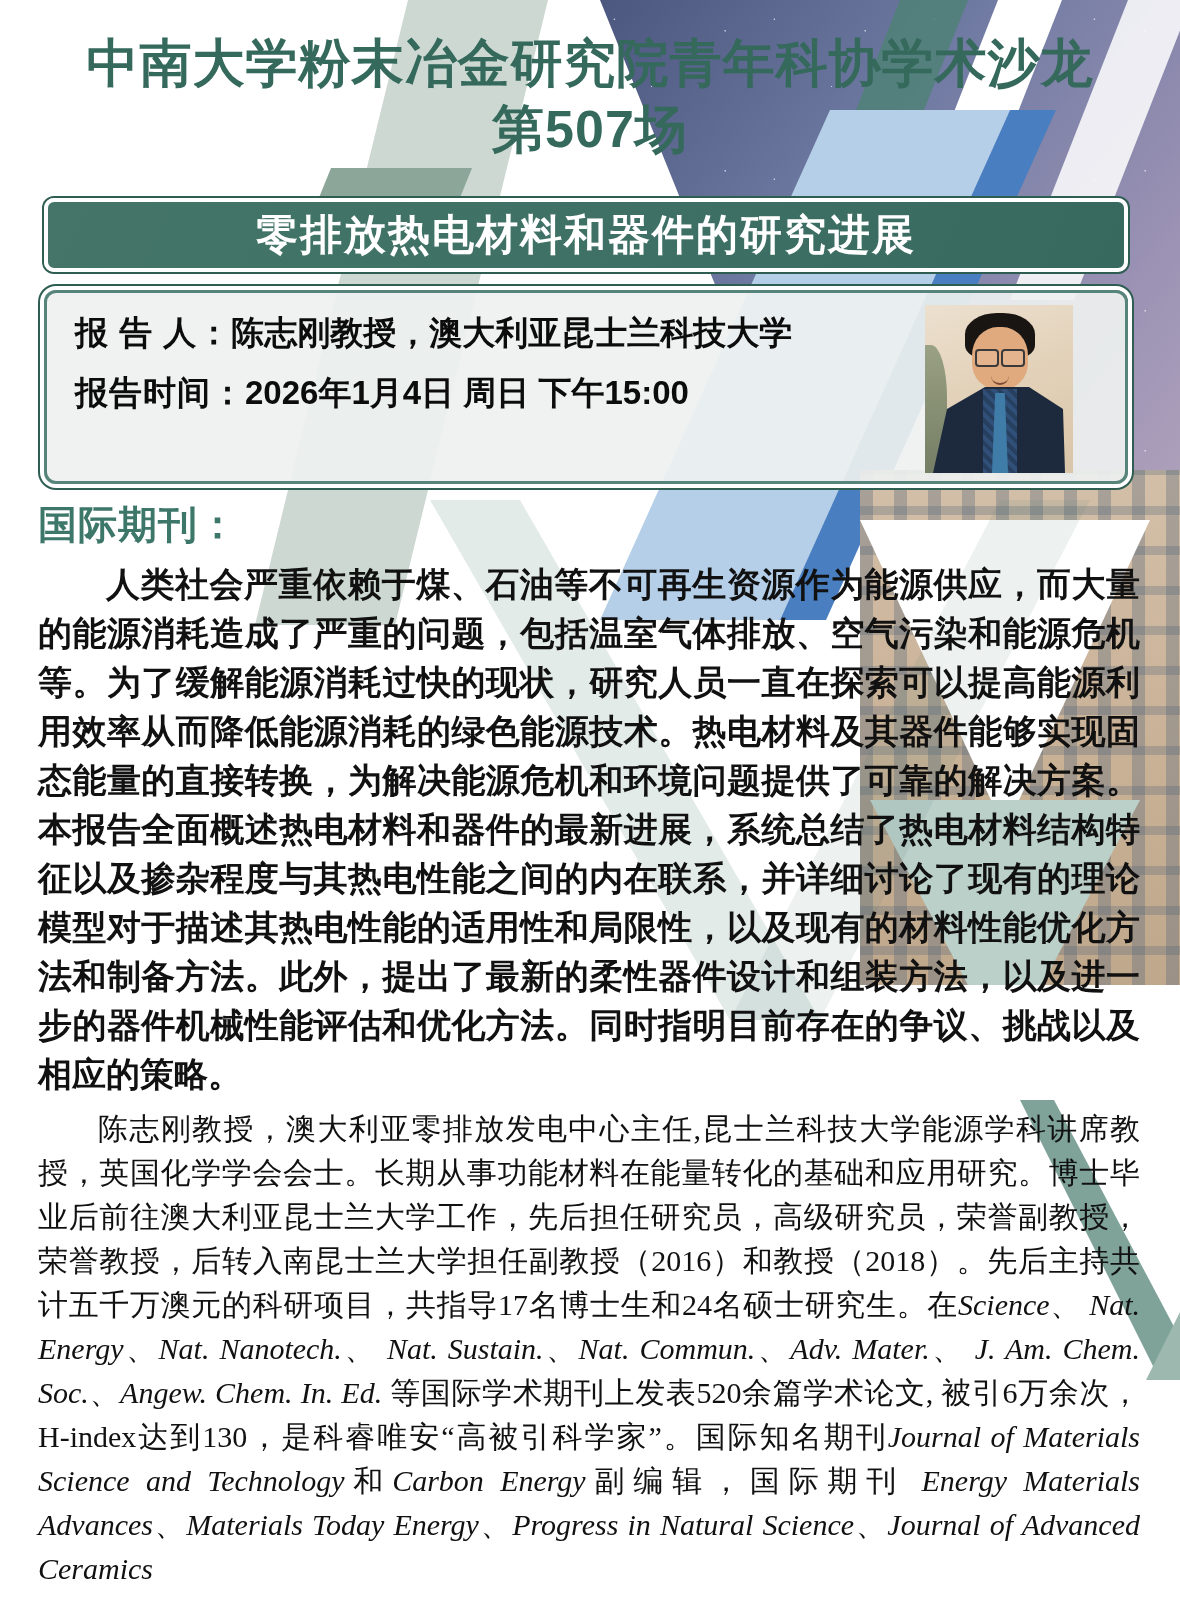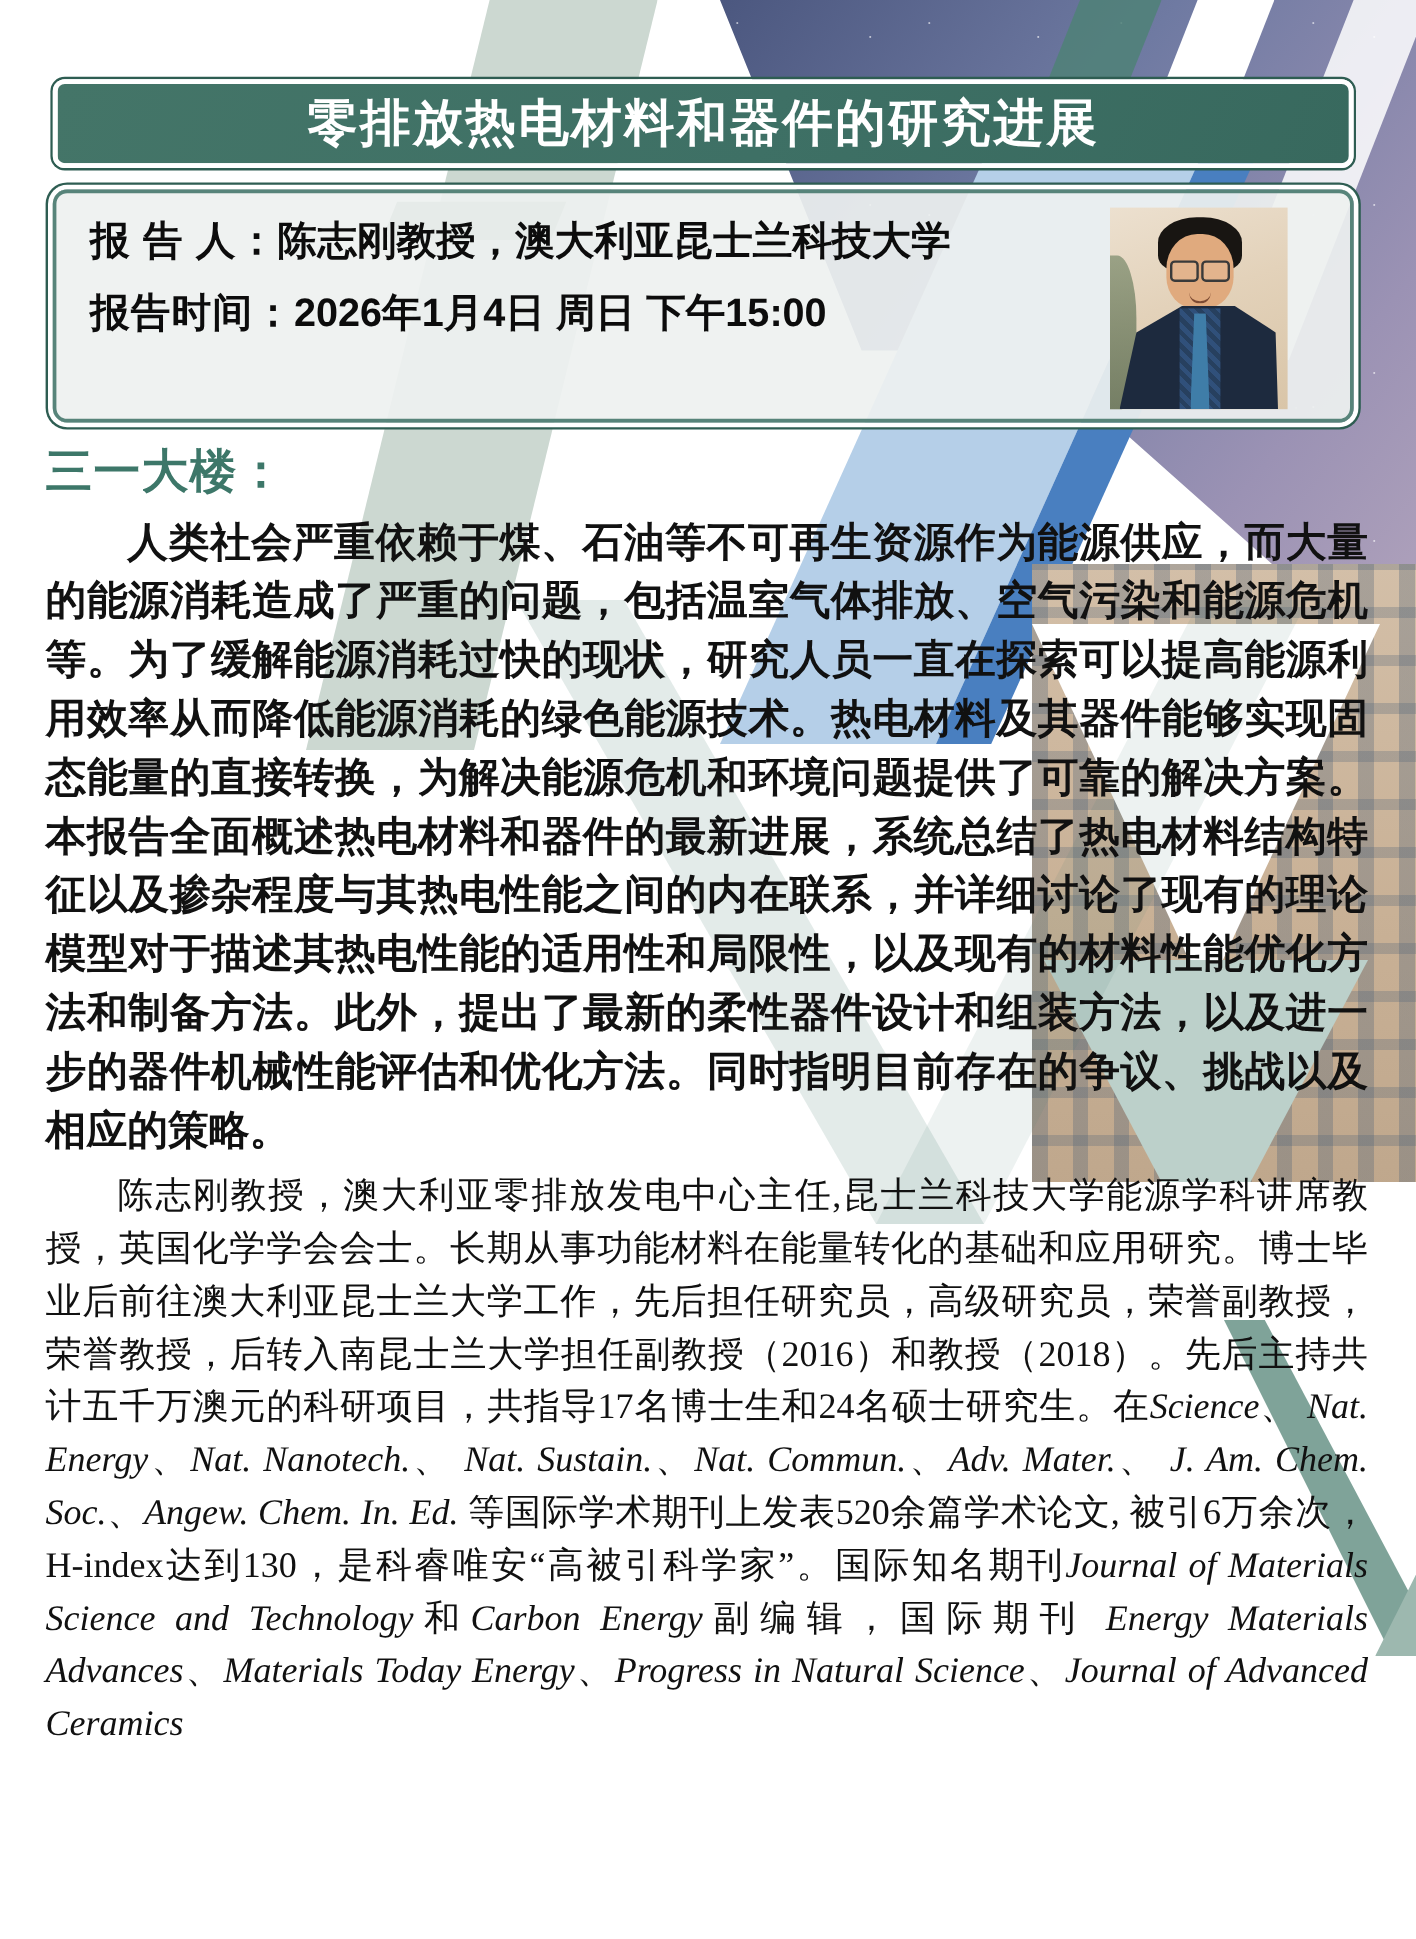--- a/index.html
+++ b/index.html
@@ -168,20 +168,22 @@
   <div class="bg bg-building-v-teal"></div>
   <div class="bg bg-building-cover"></div>
   <div class="bg bg-watermark-v-left"></div>
   <div class="bg bg-watermark-v-right"></div>
   <div class="bg bg-v-outline-a"></div>
   <div class="bg bg-v-outline-b"></div>
 
   <div class="content">
 
     <div class="title">
+      <div>中南大学粉末冶金研究院青年科协学术沙龙</div>
+      <div>第507场</div>
     </div>
 
     <div class="banner">
       <span class="banner-text">零排放热电材料和器件的研究进展</span>
     </div>
 
     <div class="info-box">
       <div class="info-row">
         <span class="info-label">报 告 人：</span><span class="info-value">陈志刚教授，澳大利亚昆士兰科技大学</span>
       </div>
@@ -193,19 +195,19 @@
         <div class="hair"></div>
         <div class="face"></div>
         <div class="glasses"></div>
         <div class="smile"></div>
         <div class="suit"></div>
         <div class="shirt"></div>
         <div class="tie"></div>
       </div>
     </div>
 
-    <div class="section-heading">三一大楼：</div>
+    <div class="section-heading">国际期刊：</div>
     <div class="para abstract">人类社会严重依赖于煤、石油等不可再生资源作为能源供应，而大量的能源消耗造成了严重的问题，包括温室气体排放、空气污染和能源危机等。为了缓解能源消耗过快的现状，研究人员一直在探索可以提高能源利用效率从而降低能源消耗的绿色能源技术。热电材料及其器件能够实现固态能量的直接转换，为解决能源危机和环境问题提供了可靠的解决方案。本报告全面概述热电材料和器件的最新进展，系统总结了热电材料结构特征以及掺杂程度与其热电性能之间的内在联系，并详细讨论了现有的理论模型对于描述其热电性能的适用性和局限性，以及现有的材料性能优化方法和制备方法。此外，提出了最新的柔性器件设计和组装方法，以及进一步的器件机械性能评估和优化方法。同时指明目前存在的争议、挑战以及相应的策略。</div>
 
     <div class="para bio"><span class="seg-cn">陈志刚教授，澳大利亚零排放发电中心主任,昆士兰科技大学能源学科讲席教授，英国化学学会会士。长期从事功能材料在能量转化的基础和应用研究。博士毕业后前往澳大利亚昆士兰大学工作，先后担任研究员，高级研究员，荣誉副教授，荣誉教授，后转入南昆士兰大学担任副教授（2016）和教授（2018）。先后主持共计五千万澳元的科研项目，共指导17名博士生和24名硕士研究生。在</span><span class="seg-it">Science</span><span class="seg-cn">、 </span><span class="seg-it">Nat. Energy</span><span class="seg-cn">、</span><span class="seg-it">Nat. Nanotech.</span><span class="seg-cn">、 </span><span class="seg-it">Nat. Sustain.</span><span class="seg-cn">、</span><span class="seg-it">Nat. Commun.</span><span class="seg-cn">、</span><span class="seg-it">Adv. Mater.</span><span class="seg-cn">、 </span><span class="seg-it">J. Am. Chem. Soc.</span><span class="seg-cn">、</span><span class="seg-it">Angew. Chem. In. Ed.</span><span class="seg-cn"> 等国际学术期刊上发表520余篇学术论文, 被引6万余次，H-index达到130，是科睿唯安“高被引科学家”。国际知名期刊</span><span class="seg-it">Journal of Materials Science and Technology</span><span class="seg-cn">和</span><span class="seg-it">Carbon Energy</span><span class="seg-cn">副编辑，国际期刊 </span><span class="seg-it">Energy Materials Advances</span><span class="seg-cn">、</span><span class="seg-it">Materials Today Energy</span><span class="seg-cn">、</span><span class="seg-it">Progress in Natural Science</span><span class="seg-cn">、</span><span class="seg-it">Journal of Advanced Ceramics</span></div>
 
   </div>
 </div>
 
 </body></html>

